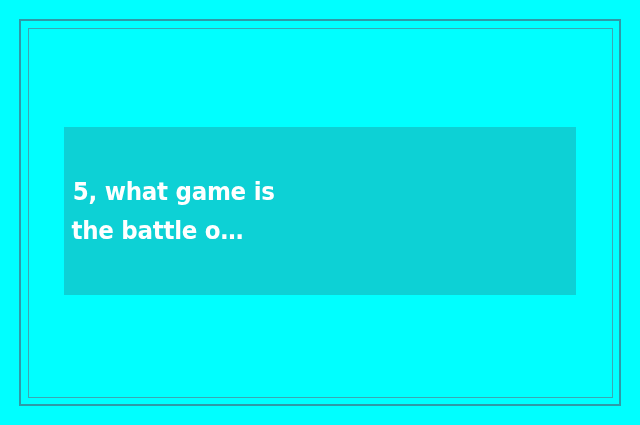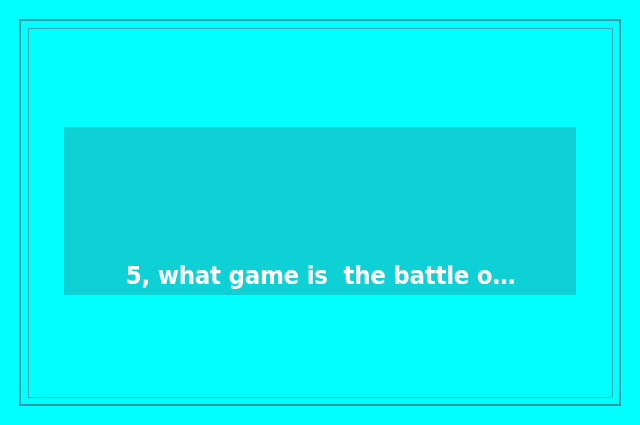--- a/index.html
+++ b/index.html
@@ -45,21 +45,22 @@
   
   #caption-box {
     position: absolute;
     left: 64px;
     top: 127px;
     width: 512px;
     height: 168px;
     background: #0dd1d5;
     box-sizing: border-box;
     display: flex;
-    align-items: flex-end;
+    flex-direction: column;
+    align-items: flex-start;
     justify-content: center;
   }
 
   .caption-line {
     color: #ffffff;
     font-family: "DejaVu Sans", "Liberation Sans", sans-serif;
     font-weight: bold;
     font-size: 25px;
     line-height: 39px;
     letter-spacing: -0.3px;

